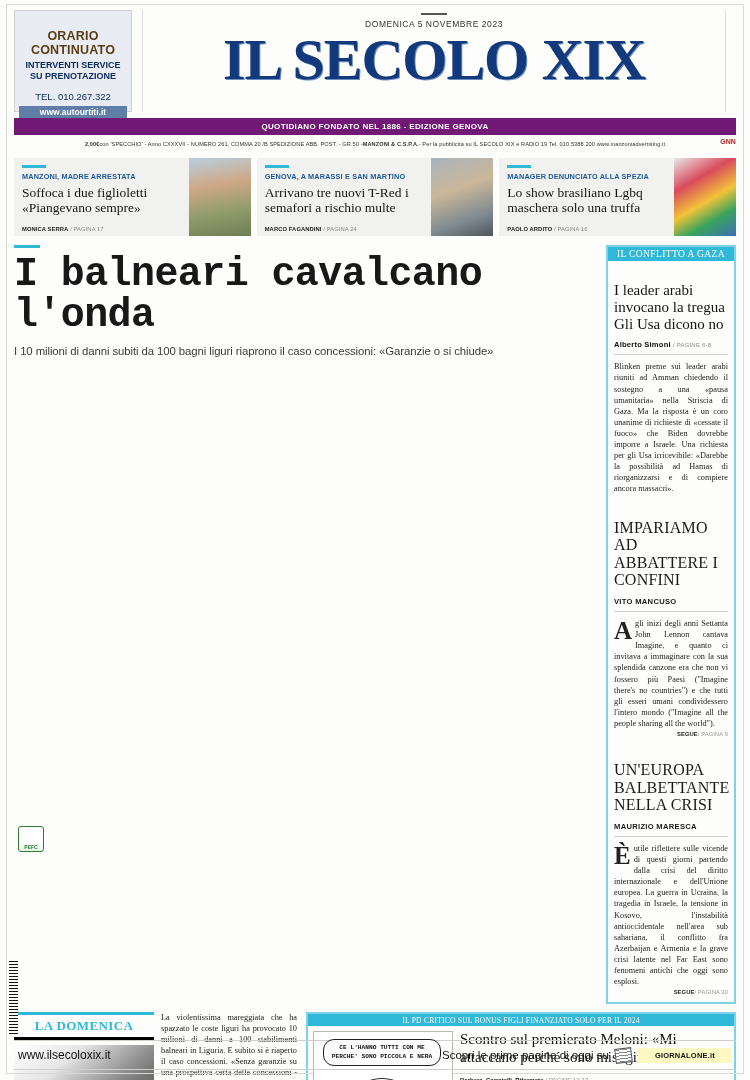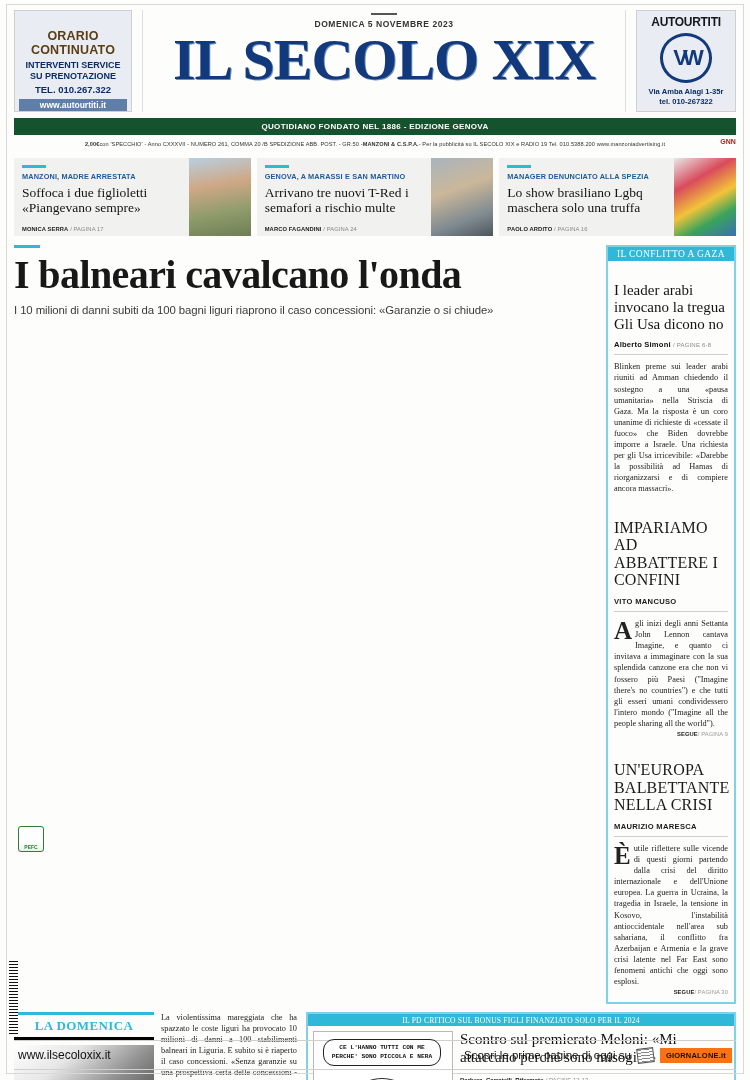--- a/index.html
+++ b/index.html
@@ -23,49 +23,49 @@
     display:flex; align-items:stretch;
     height:112px; padding:10px 14px 0 14px;
   }
   .ad-box{
     width:118px; border:1px solid #cfcfcb; background:#e9edf3;
     display:flex; flex-direction:column; align-items:center;
     padding:19px 4px 4px 4px;
   }
   .ad-orario{ font-size:12.5px; font-weight:bold; color:#5a3d12; letter-spacing:.2px; line-height:1.08; text-align:center;}
   .ad-sub{ font-size:9px; font-weight:bold; color:#0d2e63; line-height:1.22; text-align:center; margin-top:3px;}
-  .ad-tel{ font-size:9.5px; font-weight:bold; color:#0d2e63; margin-top:2px;}
+  .ad-tel{ font-size:9.5px; font-weight:normal; color:#0d2e63; margin-top:9px;}
   .ad-url{ font-size:8.5px; font-weight:bold; color:#ffffff; background:#5f7fa8; width:100%; text-align:center; margin-top:4px; padding:1px 0;}
   .masthead-center{
     flex:1; display:flex; flex-direction:column; align-items:center;
     border-left:1px solid #ddd; border-right:1px solid #ddd;
     margin:0 10px; padding:0 6px; position:relative;
   }
   .date-rule{ width:26px; height:2px; background:#555; margin:3px auto 4px;}
-  .issue-date{ font-size:8.5px; letter-spacing:.55px; color:#333; font-weight:bold;}
+  .issue-date{ font-size:8.5px; letter-spacing:.55px; color:#333; font-weight:normal;}
   .logo{
     font-family:"Liberation Serif", serif;
     font-size:58px; font-weight:bold; letter-spacing:-1px;
     color:#12397c; line-height:1; margin-top:2px;
     text-shadow:1px 1px 0 #6d8fc0;
     white-space:nowrap;
   }
   .ad-box-right{
     width:100px; border:1px solid #cfcfcb; background:#e9edf3;
     display:flex; flex-direction:column; align-items:center; padding:4px 3px;
   }
   .auto-name{ font-size:12px; font-weight:bold; color:#14181c; letter-spacing:-.3px;}
   .vw-logo{ width:52px; height:52px; border:3px solid #12397c; border-radius:50%;
     display:flex; align-items:center; justify-content:center; margin:4px 0;
     color:#12397c; font-size:22px; font-weight:bold; font-family:"Liberation Sans",sans-serif; letter-spacing:-5px;}
   .auto-addr{ font-size:7.6px; font-weight:bold; color:#0d2e63; text-align:center; line-height:1.35;}
 
   
   .founded-bar{
-    margin:6px 14px 0 14px; background:#14532d; color:#fff;
+    margin:6px 14px 0 14px; background:#701a75; color:#fff;
     text-align:center; font-size:8px; font-weight:bold; letter-spacing:.35px;
     padding:4px 0;
   }
   .colophon{
     margin:3px 14px 0 14px; display:flex; align-items:center; justify-content:center;
     font-size:5.6px; color:#333; letter-spacing:.1px; position:relative; height:12px;
   }
   .colophon b{ font-weight:bold; }
   .gnn{ position:absolute; right:0; top:0; font-size:7px; font-weight:bold; color:#b02020;}
 
@@ -81,21 +81,21 @@
   .tphoto{ width:62px; background:#9aa6a0;}
   .ph1{background:linear-gradient(170deg,#b8cfe0 0%,#cfa887 35%,#8d9b6a 70%,#6f7d55 100%);}
   .ph2{background:linear-gradient(150deg,#e8e8ea 0%,#d94b5c 30%,#f2c33a 55%,#3aa35c 75%,#3a6fb5 100%);}
   .ph3{background:linear-gradient(160deg,#a9b4bd 0%,#cbb79a 40%,#7f8a91 75%,#4e565c 100%);}
 
   
   .lead-wrap{ display:flex; gap:7px; margin:9px 14px 0 14px;}
   .lead{ flex:1; }
   .lead-dash{ width:26px; height:3px; background:#2fb8d8; margin-bottom:6px;}
   .lead-kicker{ font-size:7.4px; font-weight:bold; letter-spacing:.15px; color:#1b1b1b; line-height:1.25;}
-  .lead-title{ font-family:Liberation Serif, serif; font-size:40px; font-weight:bold; letter-spacing:-.6px;
+  .lead-title{ font-family:Liberation Mono, monospace; font-size:40px; font-weight:bold; letter-spacing:-.6px;
     line-height:1.02; margin:7px 0 8px; color:#181818;}
   .lead-sub{ font-size:11.4px; color:#3b3b3b; letter-spacing:-.1px;}
 
   
   .rail{ width:130px; border:2px solid #7fd2e6; padding:5px 6px 7px; }
   .rail-head{ background:#2fb8d8; color:#fff; text-align:center;
     font-family:"Liberation Serif",serif; font-size:9.5px; letter-spacing:.4px; padding:2px 0; margin:-5px -6px 21px;}
   .rail-title{ font-family:"Liberation Serif",serif; font-size:15px; line-height:1.14; color:#141414;}
   .rail-by{ font-size:7.6px; font-weight:bold; margin-top:7px; padding-bottom:5px; border-bottom:1px solid #cfcfcb;}
   .rail-by span{ font-weight:normal; color:#8a8a8a; font-size:6px; letter-spacing:.2px;}
@@ -131,21 +131,21 @@
   .pol-by{ font-size:7.2px; font-weight:bold; margin-top:9px;}
   .pol-by span{ color:#8d8d8d; font-weight:normal; font-size:6px;}
   .pol-body{ font-family:"Liberation Serif",serif; font-size:8.3px; line-height:1.33; margin-top:11px; text-align:justify; color:#222;}
 
   
   .footer{ position:absolute; left:14px; right:14px; bottom:10px;
     border-top:1px solid #cfcfcb; border-bottom:1px solid #cfcfcb; height:30px;
     display:flex; align-items:center; justify-content:space-between; padding:0 4px;}
   .f-url{ font-size:12px; color:#111;}
   .f-right{ display:flex; align-items:center; gap:6px; font-size:11.5px; color:#111;}
-  .f-badge{ background:#f97316; color:#111; font-size:7.5px; font-weight:bold; padding:3px 6px; letter-spacing:.2px;}
+  .f-badge{ background:#fef9c3; color:#111; font-size:7.5px; font-weight:bold; padding:3px 17px; letter-spacing:.2px;}
   .f-paper{ width:17px; height:15px; background:#fff; border:1px solid #555; transform:rotate(-7deg);
     background-image:repeating-linear-gradient(0deg,#888 0 1px,transparent 1px 3px);}
   .barcode{ position:absolute; left:9px; bottom:46px; width:9px; height:74px;
     background-image:repeating-linear-gradient(0deg,#111 0 1px,#fff 1px 3px);}
   .pefc{ position:absolute; left:18px; top:826px; width:26px; height:26px; border:1px solid #2e7d32; border-radius:3px;
     color:#2e7d32; font-size:5px; font-weight:bold; display:flex; align-items:flex-end; justify-content:center; padding-bottom:1px;
     background:linear-gradient(180deg,#fff 60%,#e9f3e9 100%);}
 </style>
 </head>
 <body>
@@ -160,26 +160,20 @@
       <div class="ad-tel">TEL. 010.267.322</div>
       <div class="ad-url">www.autourtiti.it</div>
     </div>
 
     <div class="masthead-center">
       <div class="date-rule"></div>
       <div class="issue-date">DOMENICA 5 NOVEMBRE 2023</div>
       <div class="logo">IL SECOLO XIX</div>
     </div>
 
-    <div class="ad-box-right">
-      <div class="auto-name">AUTOURTITI</div>
-      <div class="vw-logo">VW</div>
-      <div class="auto-addr">Via Amba Alagi 1-35r</div>
-      <div class="auto-addr">tel. 010-267322</div>
-    </div>
   </div>
 
   <div class="founded-bar">QUOTIDIANO FONDATO NEL 1886 - EDIZIONE GENOVA</div>
 
   <div class="colophon">
     <b>2,00€</b>
     <span>con 'SPECCHIO' - Anno CXXXVII - NUMERO 261, COMMA 20 /B SPEDIZIONE ABB. POST. - GR.50 - </span>
     <b>MANZONI &amp; C.S.P.A.</b>
     <span> - Per la pubblicità su IL SECOLO XIX e RADIO 19 Tel. 010.5388.200 www.manzoniadvertising.it</span>
     <span class="gnn">GNN</span>

